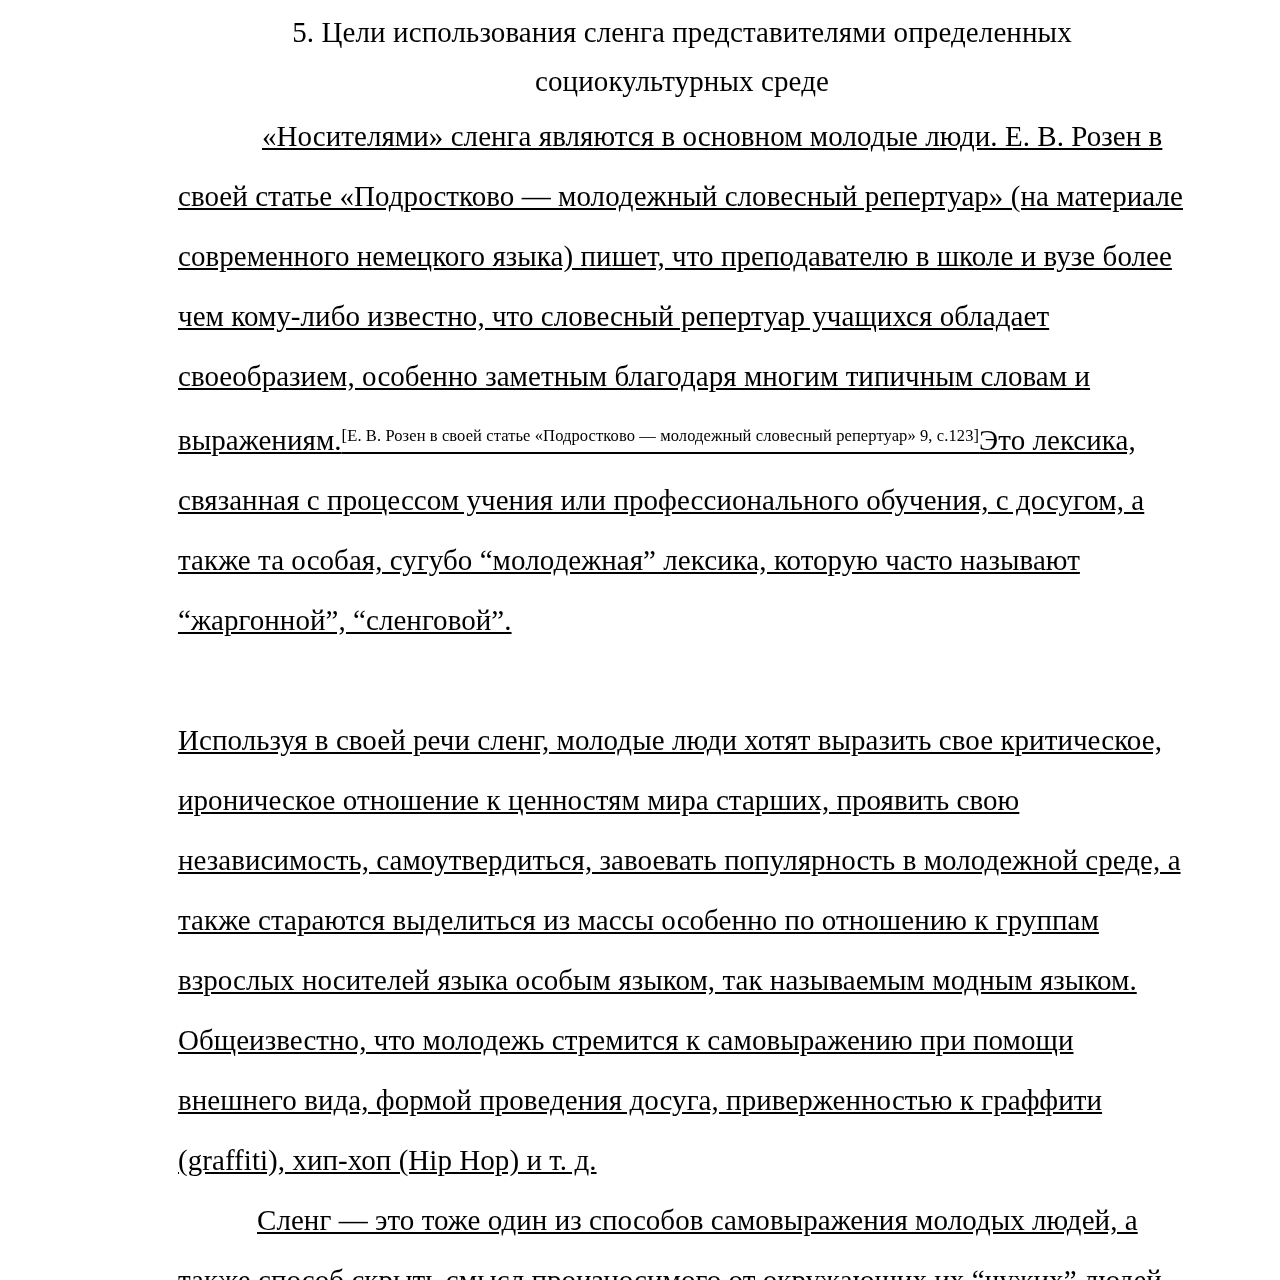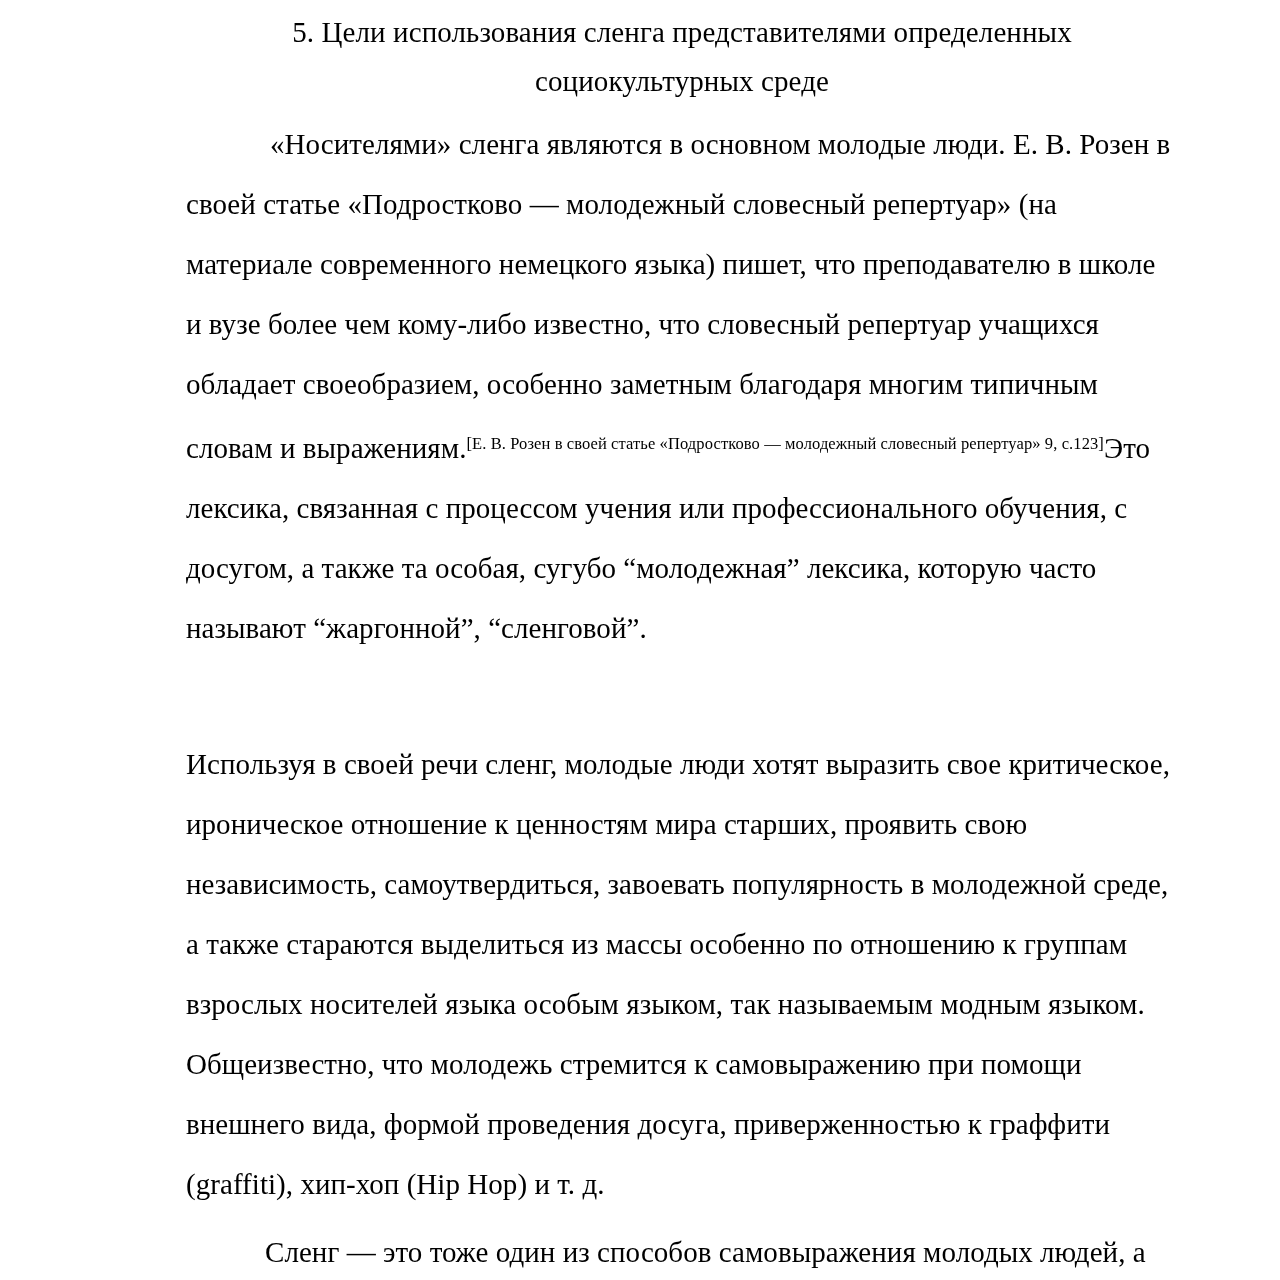--- a/index.html
+++ b/index.html
@@ -34,23 +34,24 @@
     font-size: 29px;
     line-height: 49px;
     margin: 0;
     padding-top: 8px;
     font-weight: 400;
     letter-spacing: 0.1px;
   }
   .para {
     font-size: 29px;
     line-height: 60px;
-    margin: 8px;
+    margin: 0;
     text-align: left;
     letter-spacing: 0.05px;
+    text-decoration: underline;
   }
   .para.indent-first {
     text-indent: 84px;
   }
   .para.indent-small {
     text-indent: 79px;
   }
   .spacer-line {
     height: 60px;
   }

